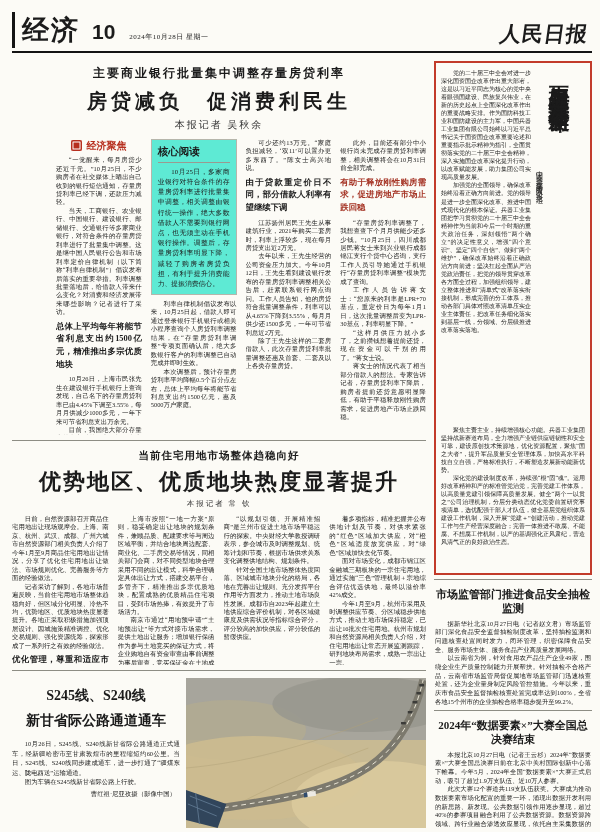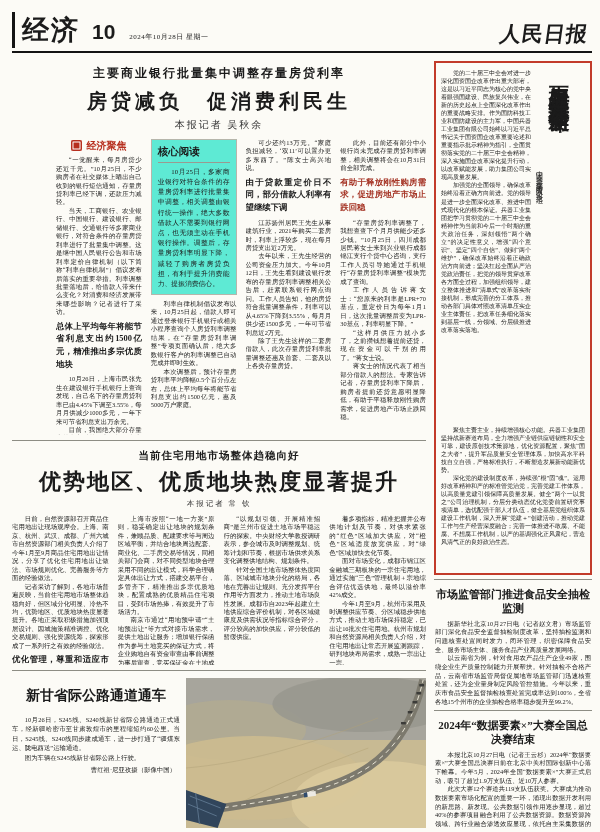--- a/index.html
+++ b/index.html
@@ -155,20 +155,21 @@
               <div class="blk p">今年1月至9月，杭州市采用及时调整供应节奏、分区域稳步供地方式，推动土地市场保持稳定，已出让16批次住宅用地。杭州市规划和自然资源局相关负责人介绍，对住宅用地出让常态开展监测跟踪，研判地块布局需求，成熟一宗出让一宗。</div>
             </div>
         </div>
       </div>
 
       <hr class="hrule">
 
       <div class="bottom-row">
         <div class="photo-art">
           <div class="ph-head">
+            <div>S245线、S240线</div>
             <div>新甘省际公路通道通车</div>
           </div>
           <div class="ph-body">
               <div class="blk p">10月26日，S245线、S240线新甘省际公路通道正式通车，经新疆哈密市至甘肃敦煌市的里程缩短约60公里。当日，S245线、S240线同步建成通车，进一步打通了“疆煤东运、陇电西送”运输通道。</div>
               <div class="blk p">图为车辆在S245线新甘省际公路上行驶。</div>
             </div>
           <div class="ph-credit">曹红祖·尼亚孜摄（影像中国）</div>
         </div>
         <div class="photo" title="航拍戈壁荒漠中新建成的省际公路，货车行驶其上">
           <svg viewBox="0 0 250 150" preserveAspectRatio="none">

